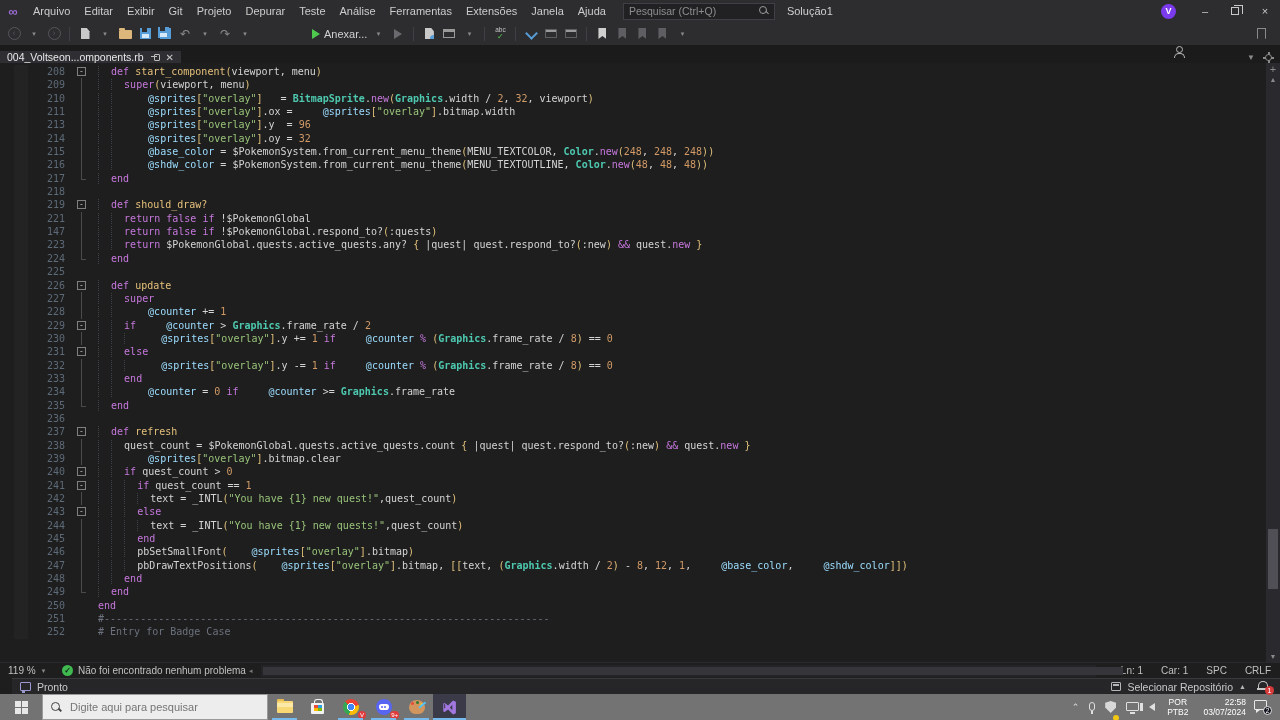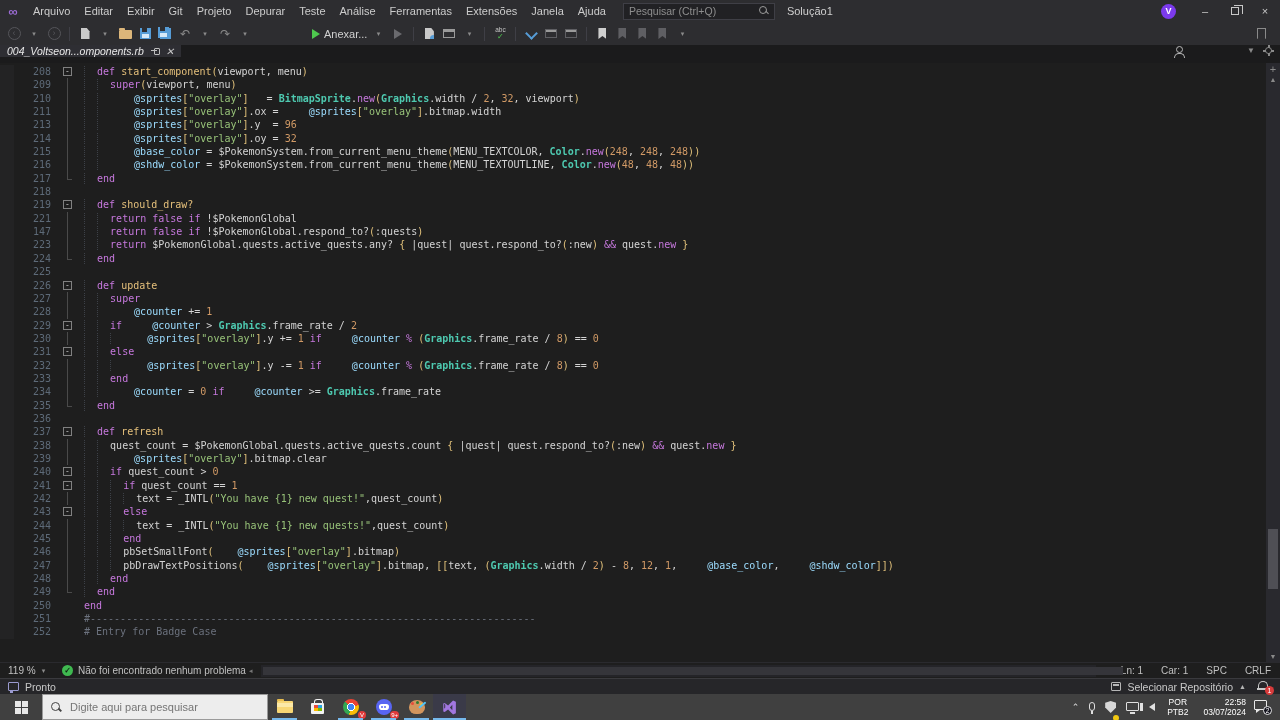--- a/index.html
+++ b/index.html
@@ -61,32 +61,32 @@
   .bmk.g { background:#5f5f63; }
   .cursoricon { width:9px; height:9px; border-left:2px solid #569cd6; border-bottom:2px solid #569cd6; transform:rotate(-45deg); }
   .liveshare { display:flex; align-items:center; margin-left:auto; color:#c8c8c8; font-size:11px;margin-top:36px; }
   .person { width:12px; height:12px; position:relative; margin-right:5px; }
   .person::before { content:""; position:absolute; top:0; left:3px; width:5px; height:5px; border:1.2px solid #b8b8b8; border-radius:50%; }
   .person::after { content:""; position:absolute; bottom:0; left:1px; width:9px; height:4px; border:1.2px solid #b8b8b8; border-bottom:none; border-radius:5px 5px 0 0; }
   .flagicon { width:9px; height:11px; border:1.2px solid #8a8a8a; border-bottom:none;
               clip-path:polygon(0 0,100% 0,100% 100%,50% 72%,0 100%); margin:0 10px 0 14px; background:transparent; }
 
   
-  .tabstrip { height:18px; background:#1b1b1c; display:flex; align-items:flex-start; flex:0 0 auto;font-style:italic; }
+  .tabstrip { height:18px; background:#1b1b1c; display:flex; align-items:flex-end; flex:0 0 auto; }
   .tab { background:#2e2e33; color:#e8e8e8; font-size:10.5px; display:flex; align-items:center;
          padding:0 7px; gap:6px; }
   .pin { width:10px; height:10px; position:relative; }
   .pin::before { content:""; position:absolute; left:1px; top:4px; width:6px; height:1.2px; background:#bdbdbd; }
   .pin::after { content:""; position:absolute; right:0; top:2px; width:4px; height:5px; border:1.2px solid #bdbdbd; border-radius:1px; }
   .tclose { color:#c8c8c8; font-size:10px; }
   .tabright { margin-left:auto; display:flex; align-items:center; color:#8a8a8a; gap:8px; padding-right:6px; }
 
   
   .editor { flex:0 0 599px; position:relative; background:#1e1e1e; overflow:hidden; }
-  #code { position:absolute; left:0; top:2px; right:14px; font-family:"DejaVu Sans Mono", monospace; }
+  #code { position:absolute; left:14px; top:2px; right:14px; font-family:"DejaVu Sans Mono", monospace; }
   .crow { display:flex; height:13.35px; }
   .glyph { width:14px; flex:0 0 auto; background:#232324; }
   .lnum { width:46px; flex:0 0 auto; text-align:right; padding-right:9px; color:#5d6a78;
           font-size:10px; line-height:13.35px; }
   .fold { width:16px; flex:0 0 auto; position:relative; }
   .fbox { position:absolute; left:3px; top:2px; width:9px; height:9px; border:1px solid #808080;
           background:#1e1e1e; color:#c0c0c0; font-size:8px; line-height:7px; text-align:center; }
   .fguide { position:absolute; left:7px; top:0; bottom:0; width:1px; background:#4a4a4a; }
   .fcorner { position:absolute; left:7px; top:0; width:5px; height:8px;
              border-left:1px solid #4a4a4a; border-bottom:1px solid #4a4a4a; }
@@ -115,36 +115,36 @@
   .okdot { width:11px; height:11px; border-radius:50%; background:#3fb950; color:#0d2212;
            font-size:8px; line-height:11px; text-align:center; font-weight:bold; margin-right:5px; }
   .hscroll { flex:1; height:12px; margin:0 6px; position:relative; background:#242428; }
   .hthumb { position:absolute; left:2px; top:2px; bottom:2px; width:860px; background:#35353a; }
   .harrow { color:#777; font-size:7px; padding:0 3px; }
   .posinfo { display:flex; gap:0; }
   .posinfo span { padding:0 9px; }
 
   
   .statusbar { flex:0 0 16px; background:#262629; border-top:1px solid #3a3a3e; display:flex;
-               align-items:center; color:#c8c8c8; font-size:10.5px; padding:0 8px; }
+               align-items:center; color:#c8c8c8; font-size:10.5px; padding:0 8px;margin-left:12px; }
   .msgicon { width:11px; height:9px; border:1.2px solid #9a9ad0; border-radius:1px; margin-right:6px; position:relative; }
   .msgicon::after { content:""; position:absolute; left:1px; bottom:-3px; width:3px; height:2px; background:#9a9ad0; }
   .sspacer { flex:1; }
   .repobox { width:10px; height:9px; border:1.2px solid #b5b5b5; border-radius:1px; margin-right:6px; position:relative; }
   .repobox::before { content:""; position:absolute; left:1px; top:1px; right:1px; height:2px; background:#b5b5b5; }
   .caretup { font-size:7px; color:#b5b5b5; padding:0 10px 0 6px; }
   .bellwrap { position:relative; width:16px; height:14px; }
   .bell { position:absolute; left:2px; top:1px; width:10px; height:8px; border:1.2px solid #c8c8c8;
           border-bottom:none; border-radius:5px 5px 0 0; }
   .bell::after { content:""; position:absolute; left:-2px; bottom:-1px; width:12px; height:1.2px; background:#c8c8c8; }
   .bellbadge { position:absolute; right:-2px; bottom:-1px; width:9px; height:9px; border-radius:50%;
                background:#d83b3b; color:#fff; font-size:7px; line-height:9px; text-align:center; }
 
   
-  .taskbar { flex:0 0 26px; background:#404040; display:flex; align-items:stretch; color:#fff; }
+  .taskbar { flex:0 0 26px; background:#737373; display:flex; align-items:stretch; color:#fff; }
   .startbtn { width:42px; display:flex; align-items:center; justify-content:center; }
   .winlogo { display:grid; grid-template-columns:6px 6px; grid-template-rows:6px 6px; gap:1px; }
   .winlogo i { background:#e8e8e8; }
   .tsearch { width:226px; background:#ededed; border:1px solid #9a9a9a; display:flex; align-items:center;
              margin:0; padding:0 8px; gap:8px; }
   .tsearch .tmag { width:11px; height:11px; position:relative; }
   .tsearch .tmag::before { content:""; position:absolute; left:0; top:0; width:7px; height:7px; border:1.4px solid #444; border-radius:50%; }
   .tsearch .tmag::after { content:""; position:absolute; left:7px; top:7px; width:4px; height:1.6px; background:#444; transform:rotate(45deg); }
   .tsearch input { border:none; outline:none; background:transparent; font-size:11px; color:#222; width:170px;
                    font-family:"Liberation Sans", sans-serif; }

